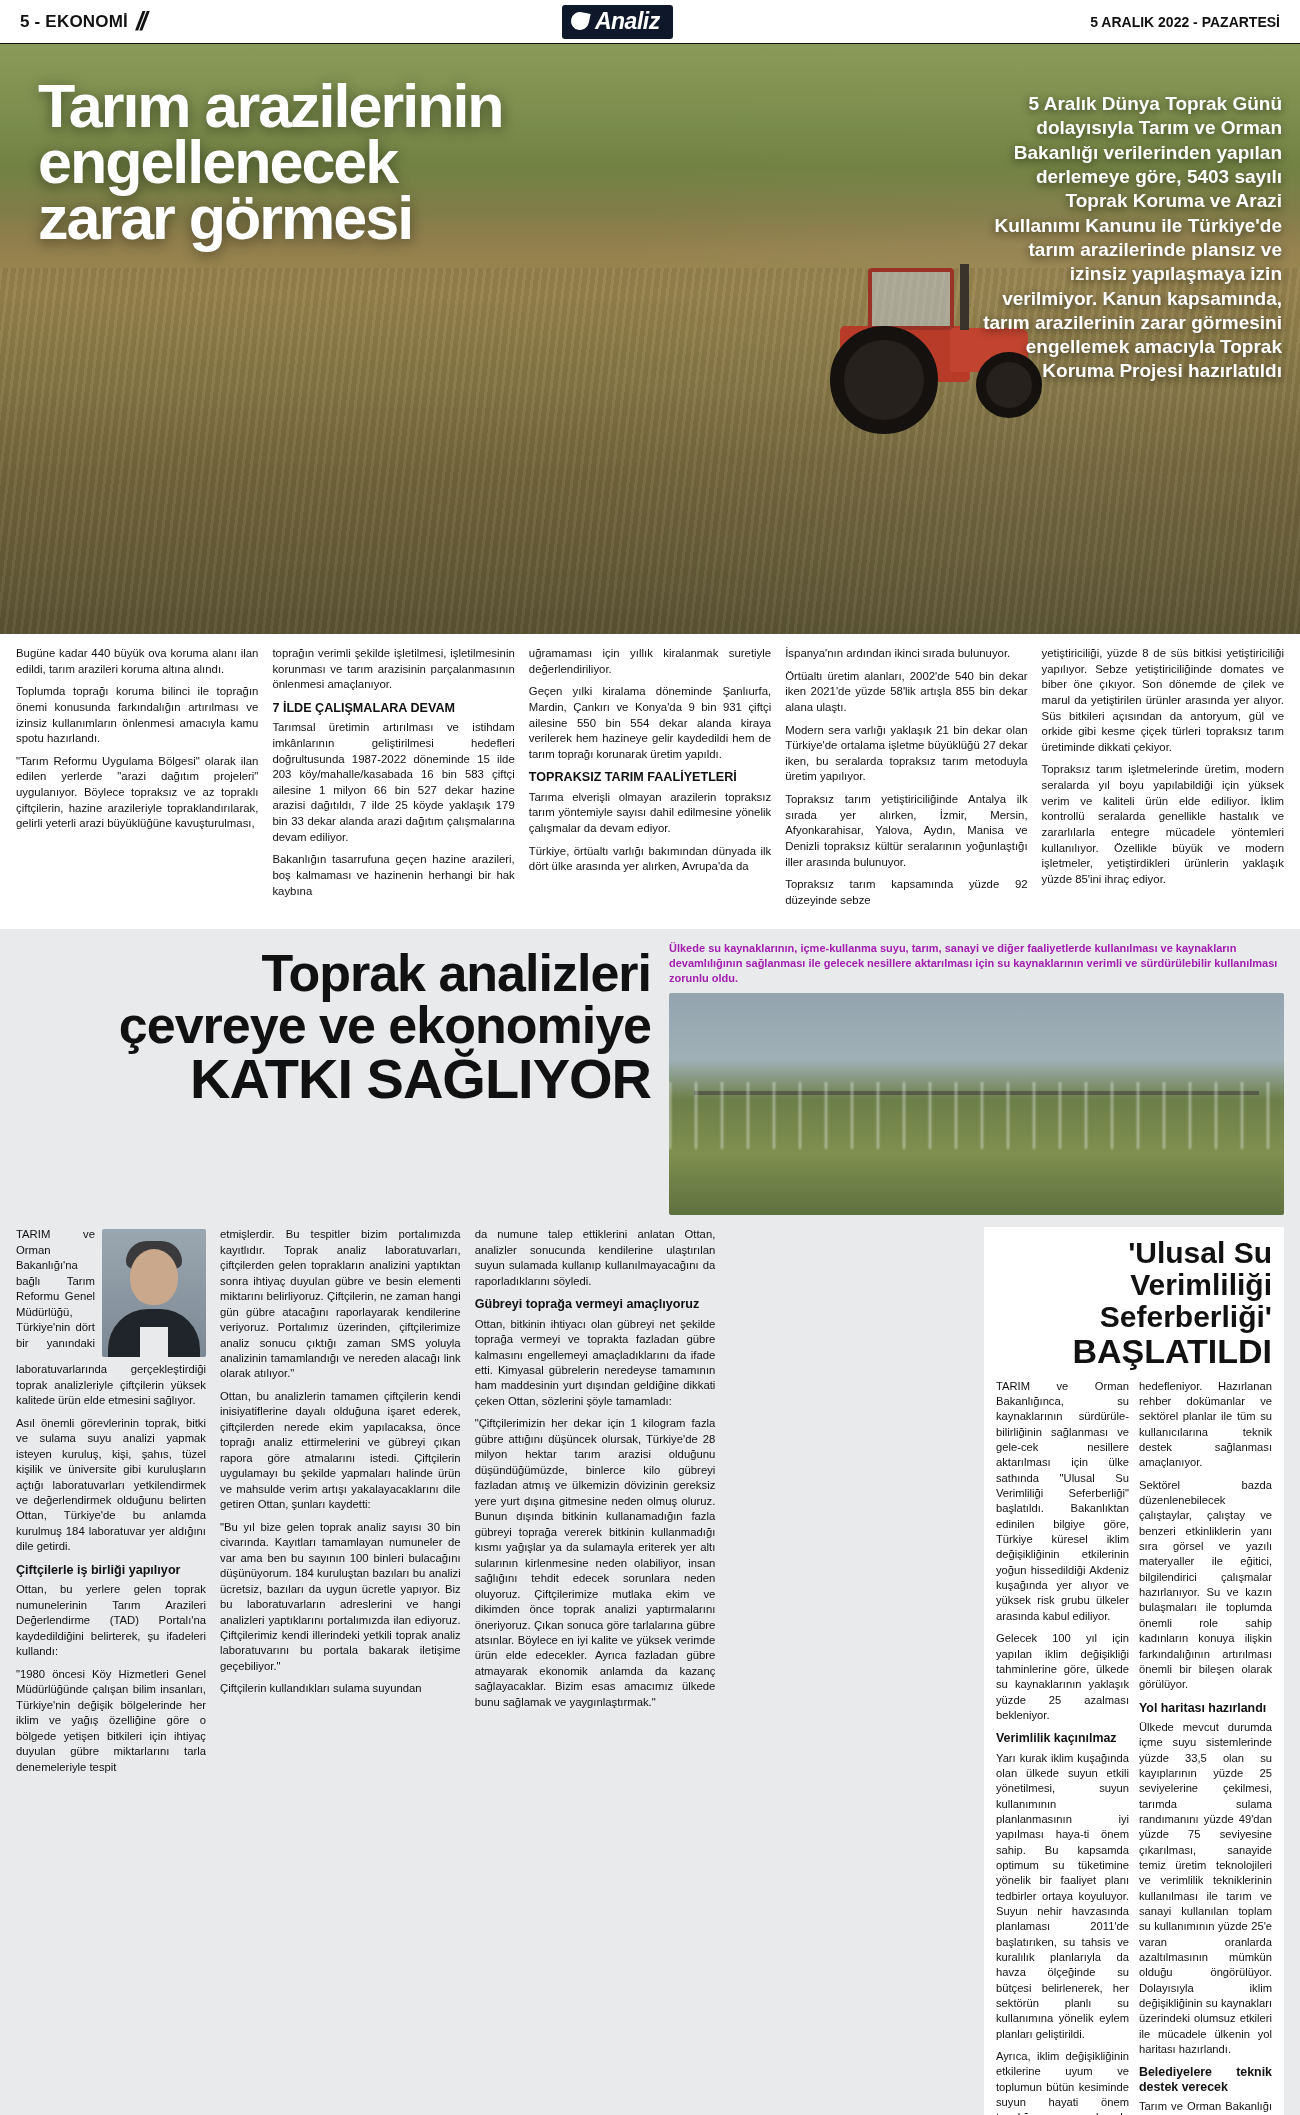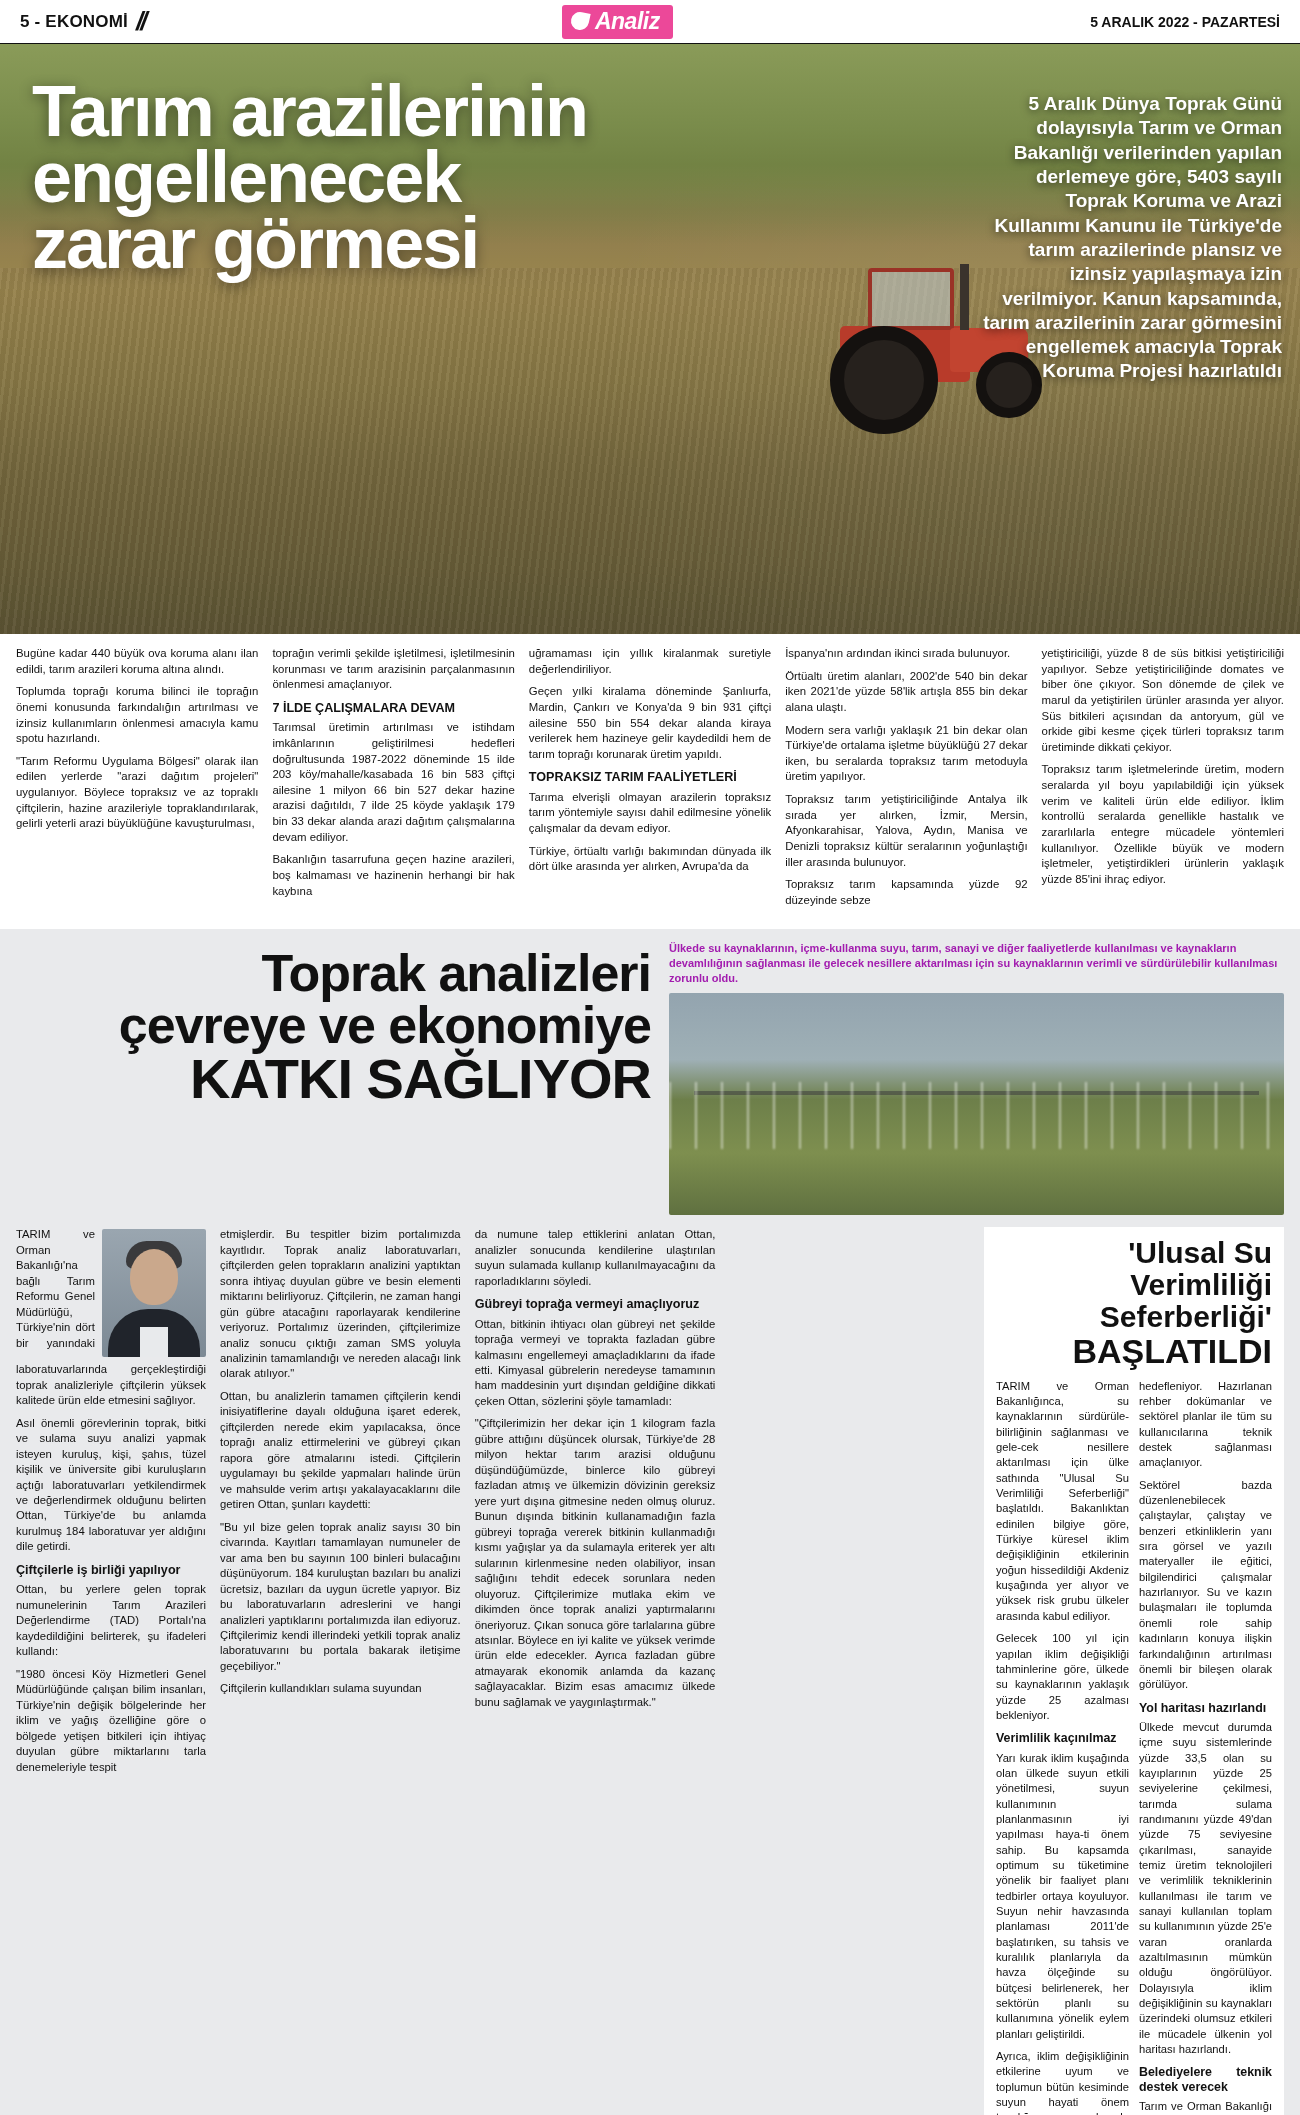--- a/index.html
+++ b/index.html
@@ -25,21 +25,21 @@
     position: relative;
   }
   .mh-left {
     display: flex; align-items: center; gap: 8px;
     font-size: 17px; font-weight: bold; letter-spacing: .2px;
   }
   .slashes { font-size: 26px; font-weight: bold; font-style: italic; letter-spacing: -3px; color:#111; }
   .mh-center { display: flex; align-items: center; gap: 7px; }
   .analiz-logo {
     display: flex; align-items: center; gap: 6px;
-    background: #ec4899; color: #fff; padding: 3px 13px 4px 9px;
+    background: #0f172a; color: #fff; padding: 3px 13px 4px 9px;
     border-radius: 3px;
   }
   .analiz-logo .leaf {
     width: 18px; height: 18px; background:#fff; border-radius: 50% 0 50% 50%;
     transform: rotate(12deg);
   }
   .analiz-logo .txt { font-size: 23px; font-weight: bold; font-style: italic; letter-spacing: -.5px; }
   .mh-right { font-size: 14px; font-weight: bold; }
 
   
@@ -71,22 +71,22 @@
   
   .tractor { position:absolute; right: 230px; bottom: 200px; width: 300px; height: 200px; }
   .tr-body { position:absolute; left: 70px; bottom: 52px; width: 130px; height: 56px; background:#b83b2a; border-radius: 5px; }
   .tr-cabin { position:absolute; left: 98px; bottom: 104px; width: 86px; height: 62px; background: rgba(190,200,205,.55); border: 4px solid #9a3226; border-radius: 4px; }
   .tr-hood { position:absolute; left: 180px; bottom: 62px; width: 78px; height: 44px; background:#c24430; border-radius: 4px 8px 4px 4px; }
   .tr-wheel-b { position:absolute; left: 60px; bottom: 0; width: 108px; height: 108px; border-radius:50%; background:#26211d; border: 14px solid #14110f; }
   .tr-wheel-f { position:absolute; left: 206px; bottom: 16px; width: 66px; height: 66px; border-radius:50%; background:#26211d; border: 10px solid #14110f; }
   .tr-exhaust { position:absolute; left: 190px; bottom: 104px; width: 9px; height: 66px; background:#3a332c; }
 
   .hero-title {
-    position: absolute; left: 32px; top: 34px; width: 720px;
-    color: #fff; font-size: 72px; line-height: .92; font-weight: bold;
+    position: absolute; left: 38px; top: 34px; width: 720px;
+    color: #fff; font-size: 61px; line-height: .92; font-weight: bold;
     letter-spacing: -2px;
     text-shadow: 0 3px 14px rgba(0,0,0,.45);
   }
   .hero-title span { display:block; }
 
   .hero-lede {
     position: absolute; right: 18px; top: 48px; width: 300px;
     color:#fff; font-size: 19px; line-height: 1.28; font-weight: bold;
     text-align: right;
     text-shadow: 0 2px 9px rgba(0,0,0,.6);

